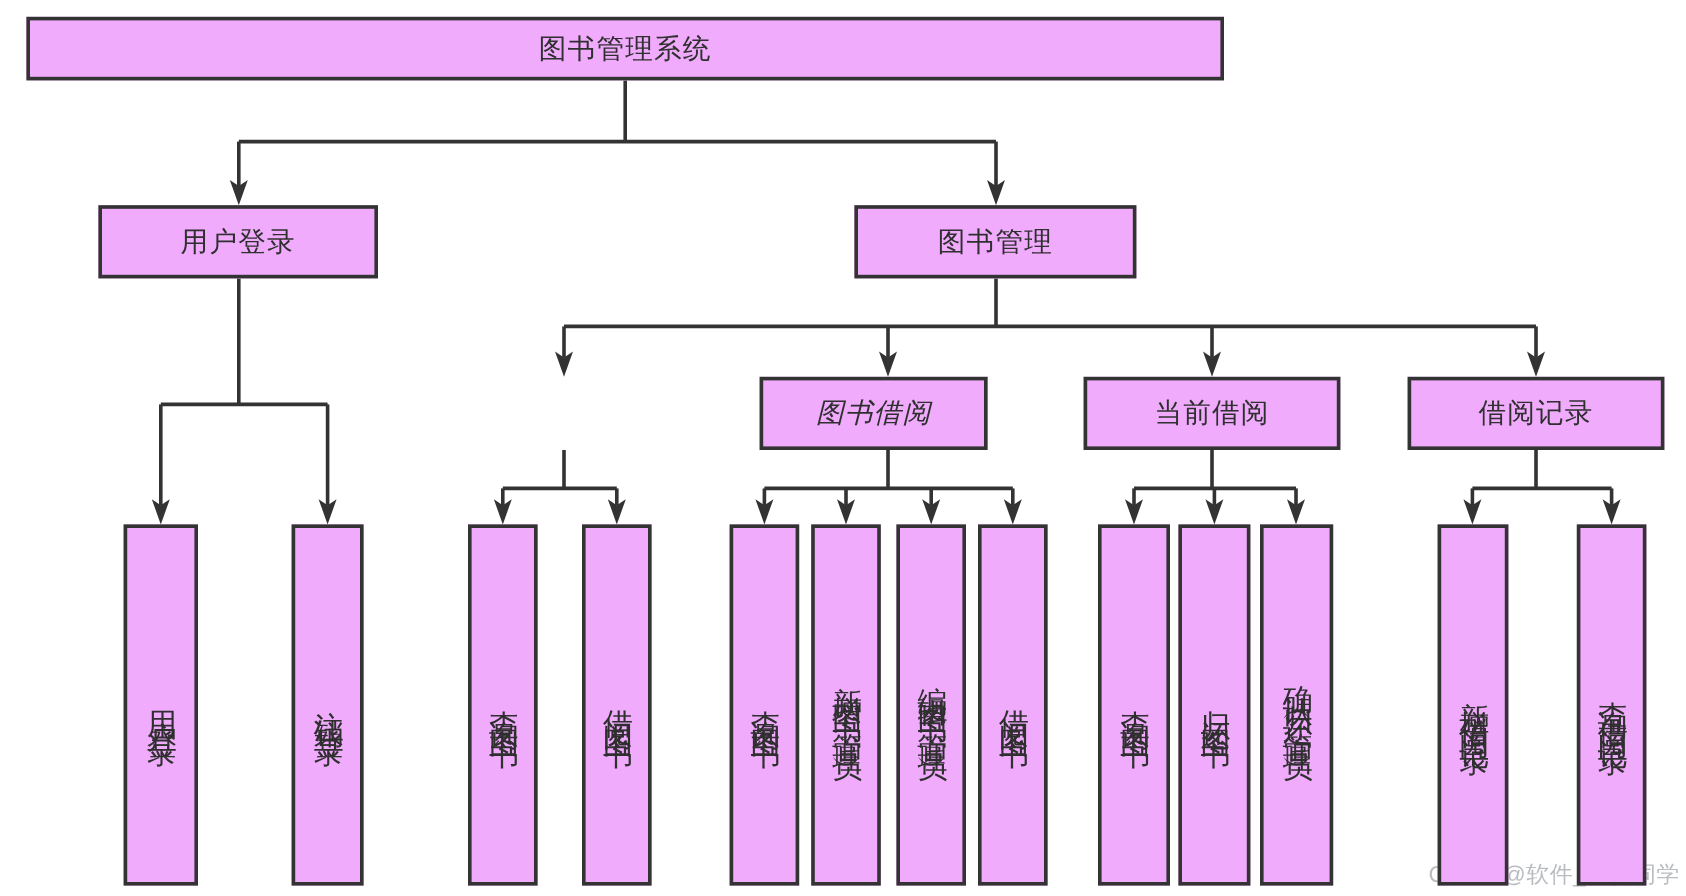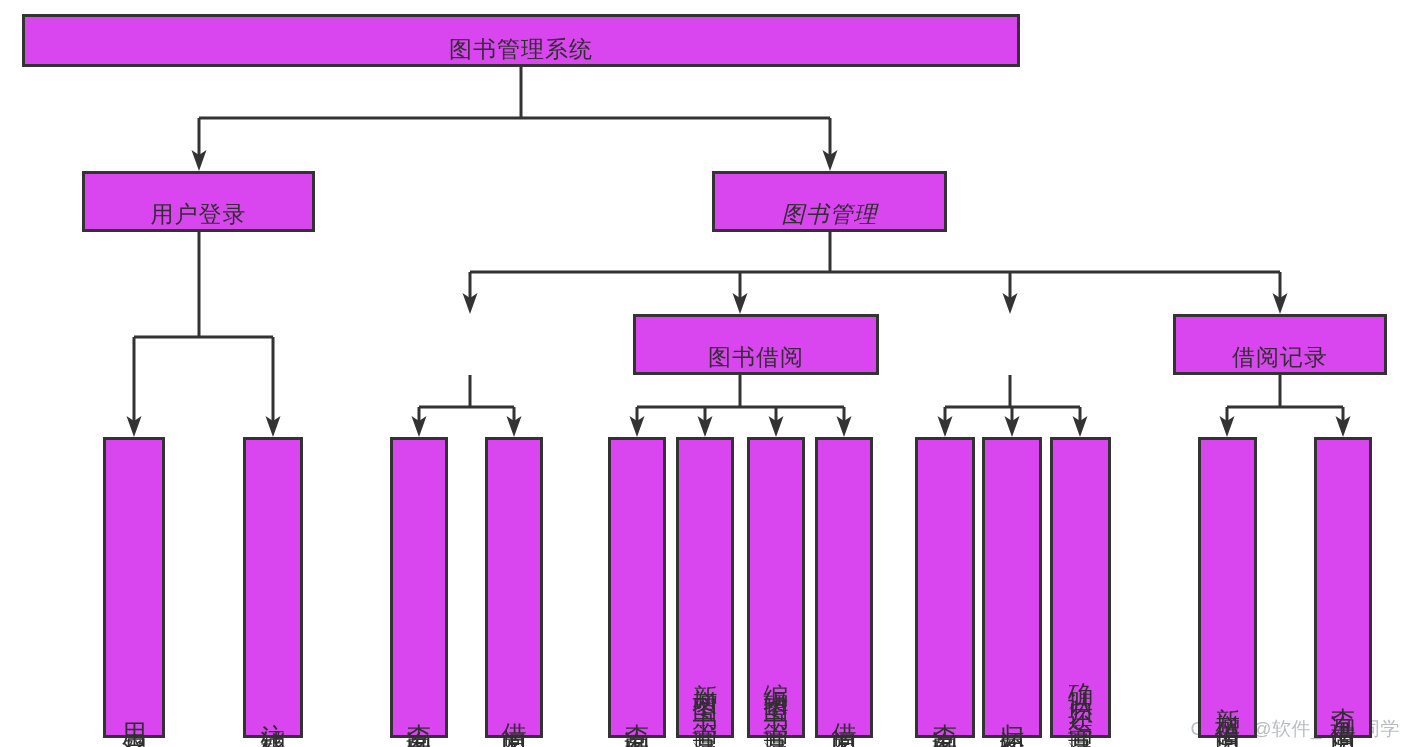--- a/index.html
+++ b/index.html
@@ -16,24 +16,24 @@
   }
   #connector-layer{
     position:absolute;
     left:0;top:0;
     width:1405px;height:747px;
     pointer-events:none;
   }
   .node{
     position:absolute;
     box-sizing:border-box;
-    background:#d946ef;
+    background:#f0abfc;
     border:3px solid #333333;
     display:flex;
-    align-items:flex-end;
+    align-items:center;
     justify-content:center;
     color:#2f2f2f;
     letter-spacing:1px;
   }
   .node .lbl{
     line-height:1.2;
     white-space:nowrap;
   }
   .node.vert .lbl{
     writing-mode:vertical-rl;
@@ -112,25 +112,28 @@
       <polygon points="1335.5,416 1343,421 1350.5,416 1343,437" fill="#333333"></polygon>
     </svg>
 
   <div class="watermark" style="color: rgb(185, 189, 193);">CSDN @软件_小贺同学</div>
 <div class="node" style="left: 22px; top: 14px; width: 998px; height: 53px; font-size: 23px; border-color: rgb(51, 51, 51); color: rgb(47, 47, 47);">
       <span class="lbl">图书管理系统</span>
     </div>
     <div class="node" style="left: 82px; top: 171px; width: 233px; height: 61px; font-size: 23px; border-color: rgb(51, 51, 51); color: rgb(47, 47, 47);">
       <span class="lbl">用户登录</span>
     </div>
-    <div class="node" style="left: 712px; top: 171px; width: 235px; height: 61px; font-size: 23px; border-color: rgb(51, 51, 51); color: rgb(47, 47, 47); font-style: italic;">
+    <div class="node" style="left: 712px; top: 171px; width: 235px; height: 61px; font-size: 23px; border-color: rgb(51, 51, 51); color: rgb(47, 47, 47);">
       <span class="lbl">图书管理</span>
     </div>
-    <div class="node" style="left: 633px; top: 314px; width: 246px; height: 61px; font-size: 23px; border-color: rgb(51, 51, 51); color: rgb(47, 47, 47);">
+    <div class="node" style="left: 633px; top: 314px; width: 190px; height: 61px; font-size: 23px; border-color: rgb(51, 51, 51); color: rgb(47, 47, 47); font-style: italic;">
       <span class="lbl">图书借阅</span>
+    </div>
+    <div class="node" style="left: 903px; top: 314px; width: 214px; height: 61px; font-size: 23px; border-color: rgb(51, 51, 51); color: rgb(47, 47, 47);">
+      <span class="lbl">当前借阅</span>
     </div>
     <div class="node" style="left: 1173px; top: 314px; width: 214px; height: 61px; font-size: 23px; border-color: rgb(51, 51, 51); color: rgb(47, 47, 47);">
       <span class="lbl">借阅记录</span>
     </div>
     <div class="node vert" style="left: 103px; top: 437px; width: 62px; height: 301px; font-size: 25px; border-color: rgb(51, 51, 51); color: rgb(47, 47, 47);">
       <span class="lbl">用户登录</span>
     </div>
     <div class="node vert" style="left: 243px; top: 437px; width: 60px; height: 301px; font-size: 25px; border-color: rgb(51, 51, 51); color: rgb(47, 47, 47);">
       <span class="lbl">注销登录</span>
     </div>

